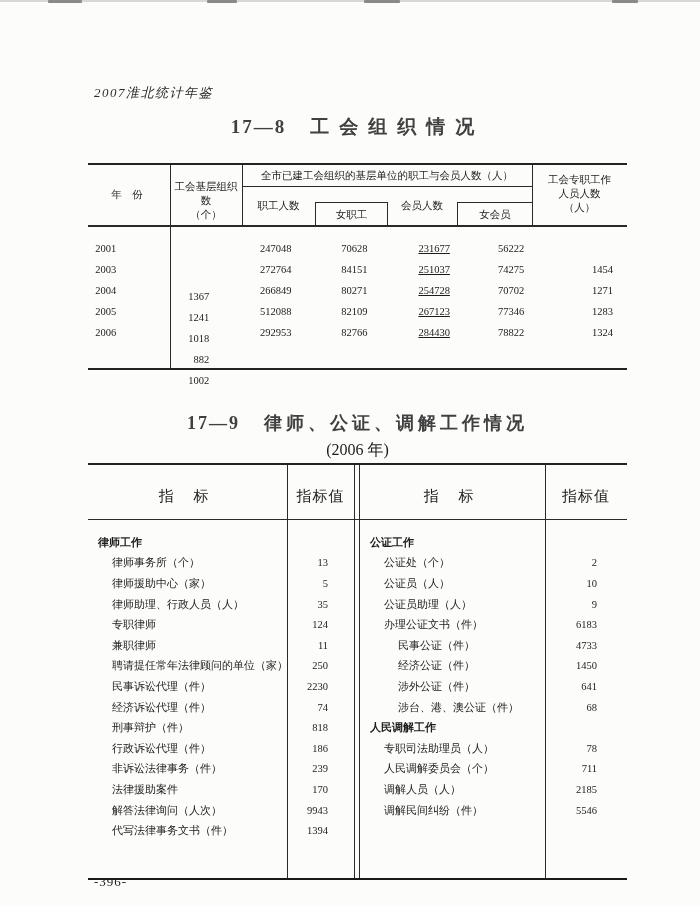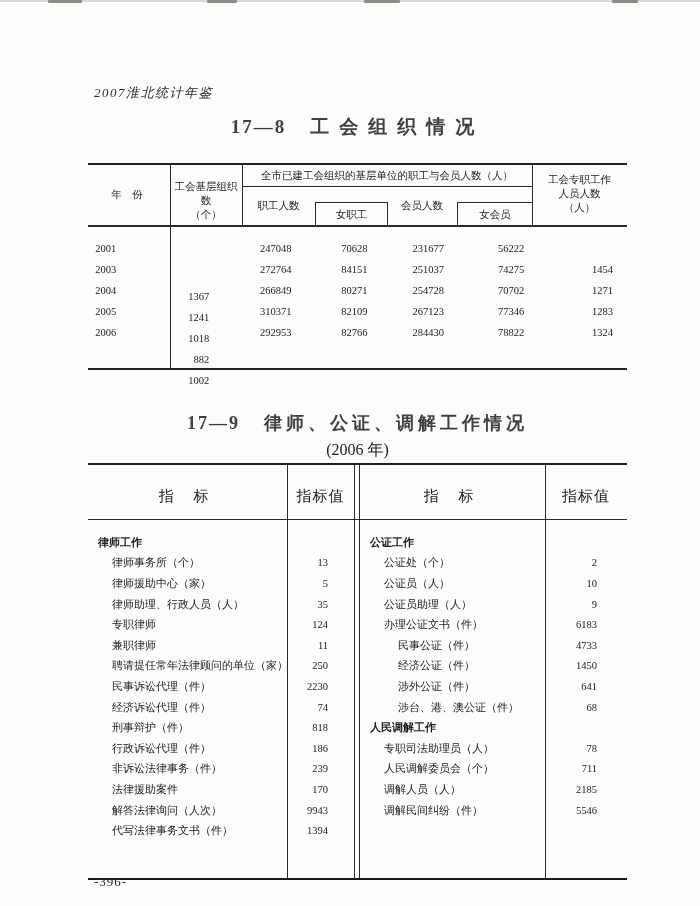--- a/index.html
+++ b/index.html
@@ -39,21 +39,21 @@
   .t1-label{position:absolute;text-align:center;line-height:14px;}
   .sub-box{position:absolute;top:37px;height:23px;border:1px solid #2a2a2a;border-bottom:none;
            display:flex;align-items:center;justify-content:center;}
   .t1-body{position:absolute;left:0;top:61px;right:0;padding-top:12px;}
   .t1-row{display:flex;height:21px;line-height:21px;gap:32px;}
   .t1-row span{display:block;}
   .c-year{width:82px;text-align:center;padding-right:20px;box-sizing:border-box;}
   .c-org{width:72px;text-align:right;padding-right:14px;box-sizing:border-box;margin-top:48px;}
   .c-staff{width:73px;text-align:right;padding-right:10px;box-sizing:border-box;}
   .c-fstaff{width:72px;text-align:right;padding-right:13px;box-sizing:border-box;}
-  .c-member{width:70px;padding-right:5px;box-sizing:border-box;}
+  .c-member{width:70px;text-align:right;padding-right:5px;box-sizing:border-box;text-decoration:underline;}
   .c-fmember{width:75px;text-align:right;padding-right:10px;box-sizing:border-box;}
   .c-fulltime{width:95px;text-align:right;padding-right:14px;box-sizing:border-box;}
 
   
   .table2{
     position:absolute;left:88px;top:463px;width:539px;height:413px;
     border-top:2px solid #222;border-bottom:2.5px solid #1a1a1a;
   }
   .t2-vline{position:absolute;top:0;bottom:0;width:1px;background:#2a2a2a;}
   .t2-header-line{position:absolute;left:0;right:0;top:54px;height:1px;background:#2a2a2a;}
@@ -145,21 +145,21 @@
           <span class="c-staff">266849</span>
           <span class="c-fstaff">80271</span>
           <span class="c-member">254728</span>
           <span class="c-fmember">70702</span>
           <span class="c-fulltime">1271</span>
         </div>
 
         <div class="t1-row">
           <span class="c-year">2005</span>
           <span class="c-org">882</span>
-          <span class="c-staff">310371</span>
+          <span class="c-staff">512088</span>
           <span class="c-fstaff">82109</span>
           <span class="c-member">267123</span>
           <span class="c-fmember">77346</span>
           <span class="c-fulltime">1283</span>
         </div>
 
         <div class="t1-row">
           <span class="c-year">2006</span>
           <span class="c-org">1002</span>
           <span class="c-staff">292953</span>

